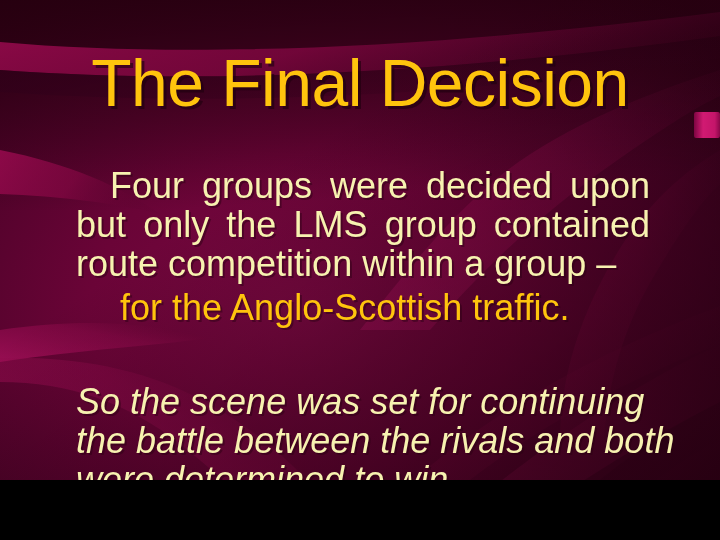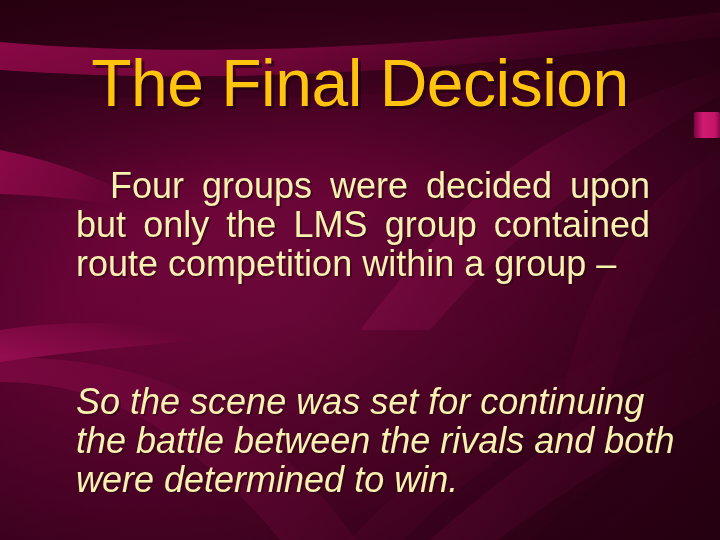--- a/index.html
+++ b/index.html
@@ -3,21 +3,21 @@
 <meta charset="utf-8">
 <style>
   html, body {
     margin: 0;
     padding: 0;
     background: #000;
   }
   #slide {
     position: relative;
     width: 720px;
-    height: 540px;
+    height: 480px;
     overflow: hidden;
     font-family: "Liberation Sans", sans-serif;
     background: #5e0331;
   }
   #bg-svg {
     position: absolute;
     top: 0; left: 0;
     width: 720px;
     height: 540px;
     display: block;
@@ -155,19 +155,22 @@
   </svg>
 
   <div id="content">
 
     <div id="title">The Final Decision</div>
 
     <div id="para-1" class="body-block">
       <span>Four groups were decided upon but only the LMS group contained route competition within a group –</span>
     </div>
 
+    <div id="para-2" class="body-block">
+      <span>for the Anglo-Scottish traffic.</span>
+    </div>
 
     <div id="para-3" class="body-block">
       <span>So the scene was set for continuing the battle between the rivals and both were determined to win.</span>
     </div>
 
   </div>
 </div>
 
 </body></html>

